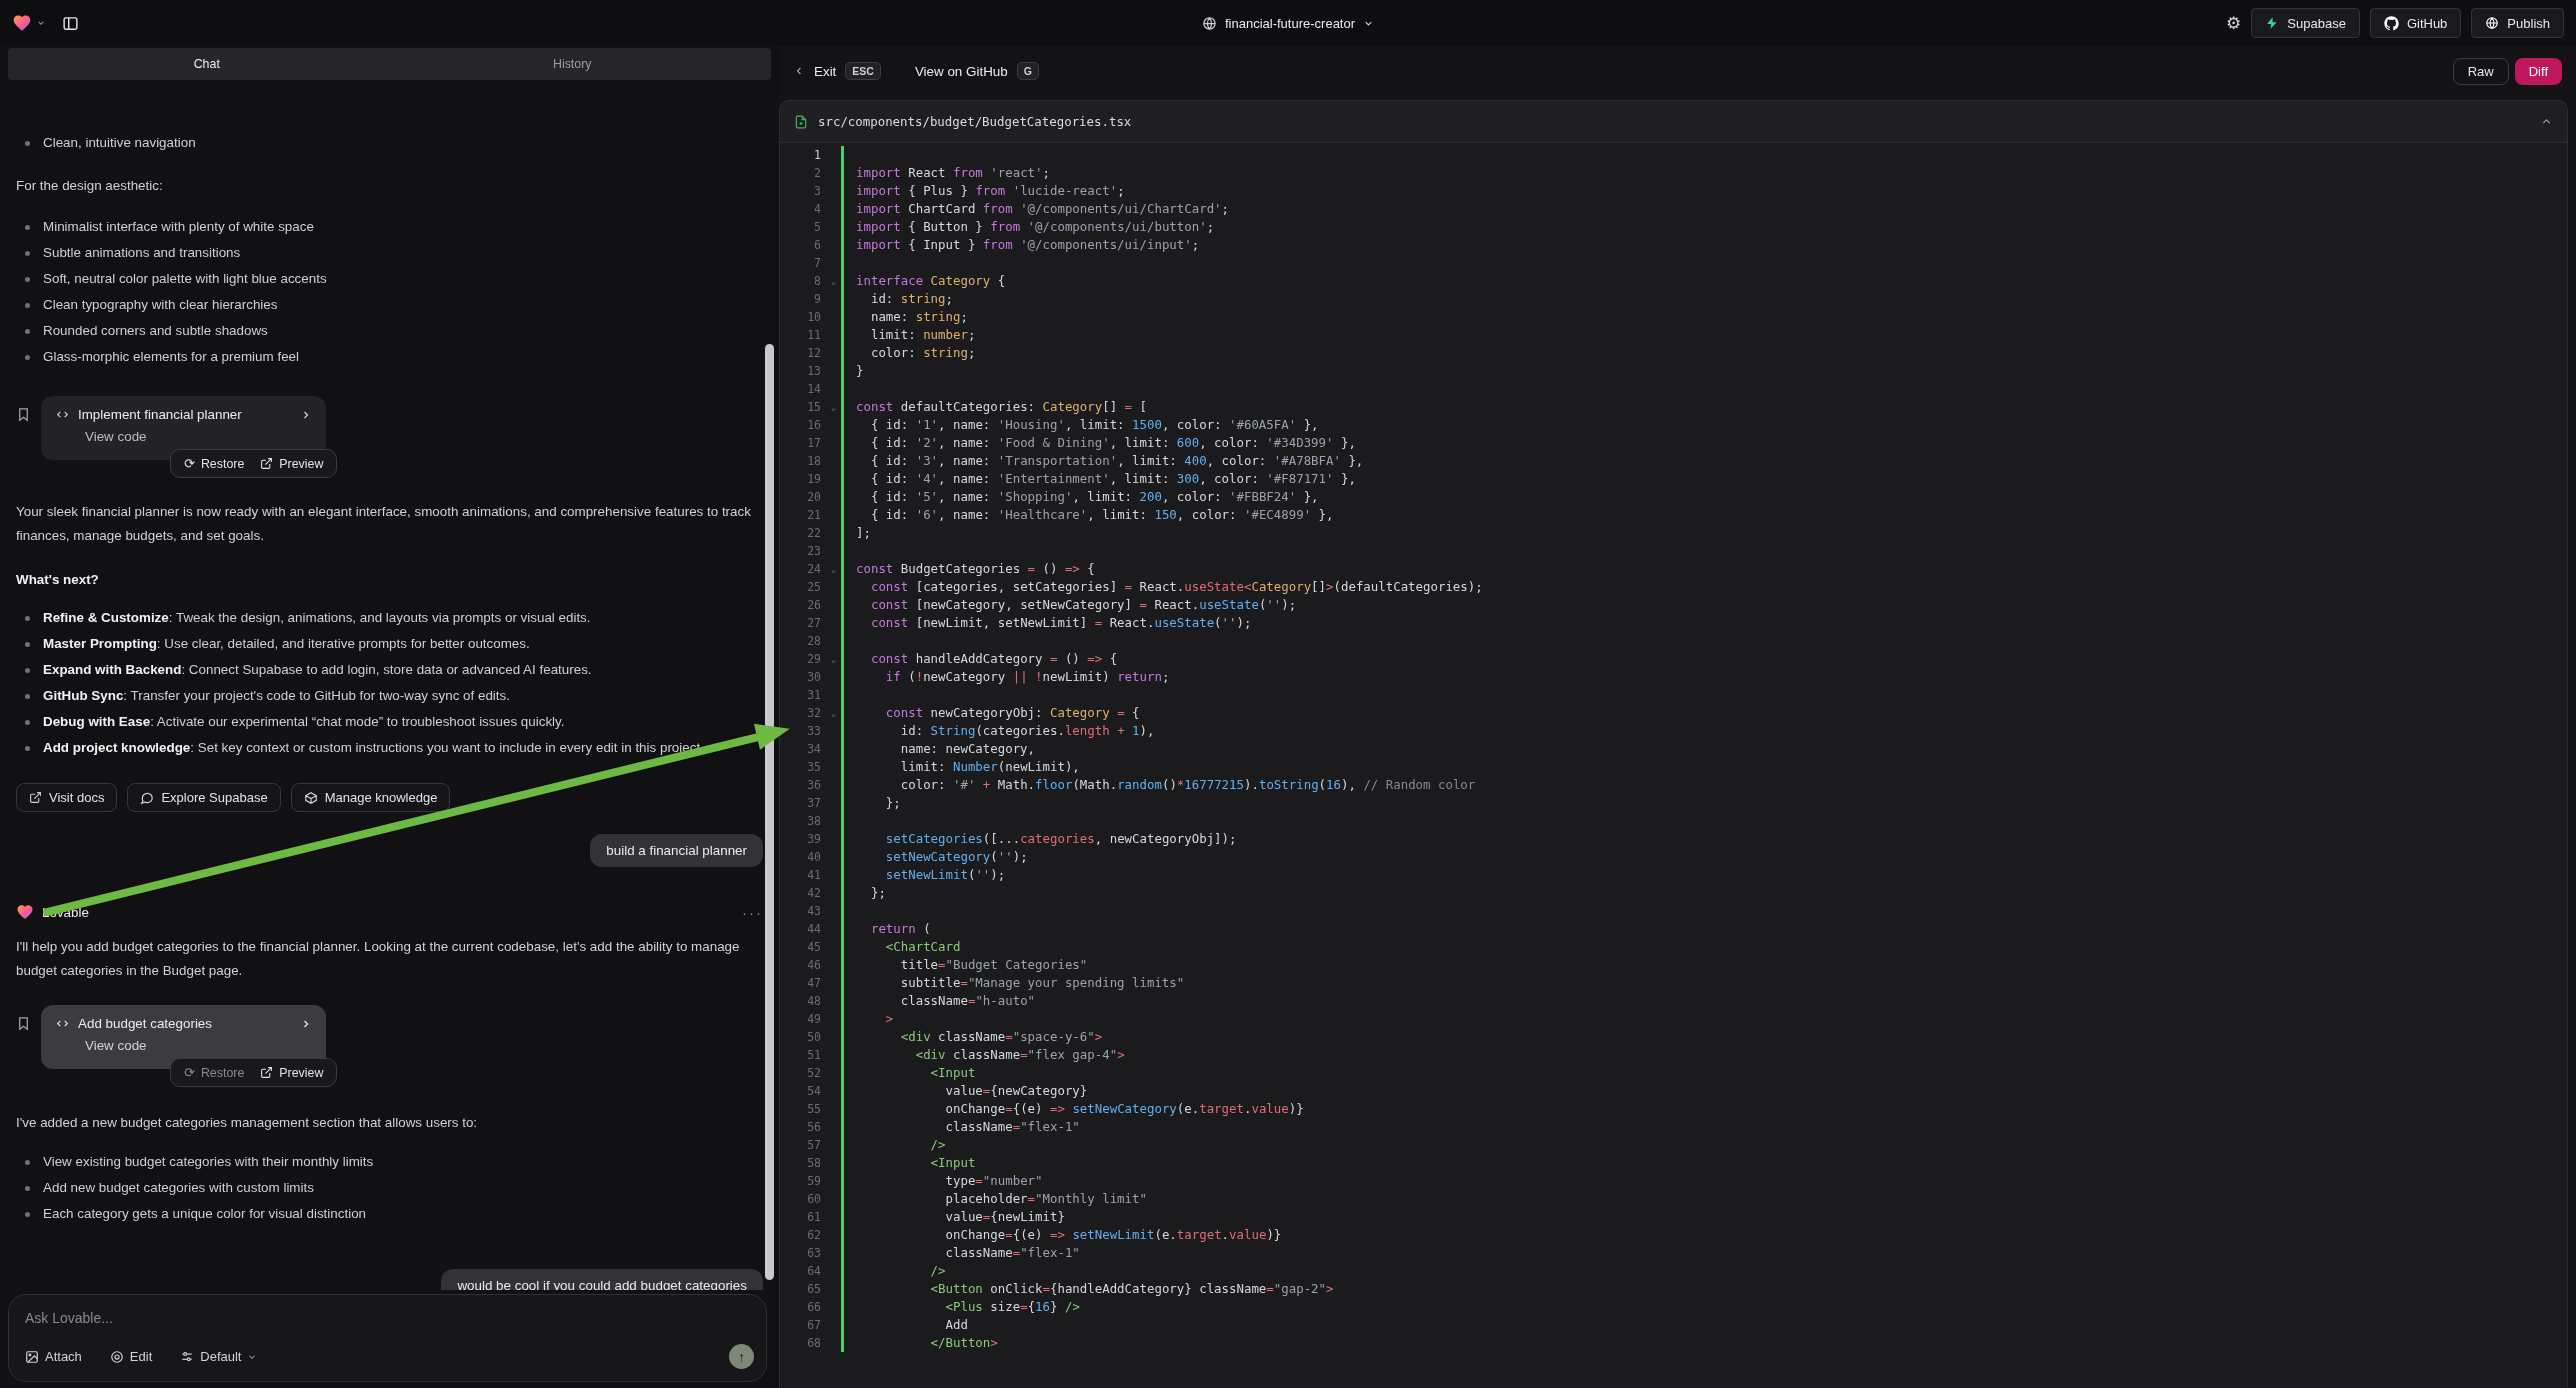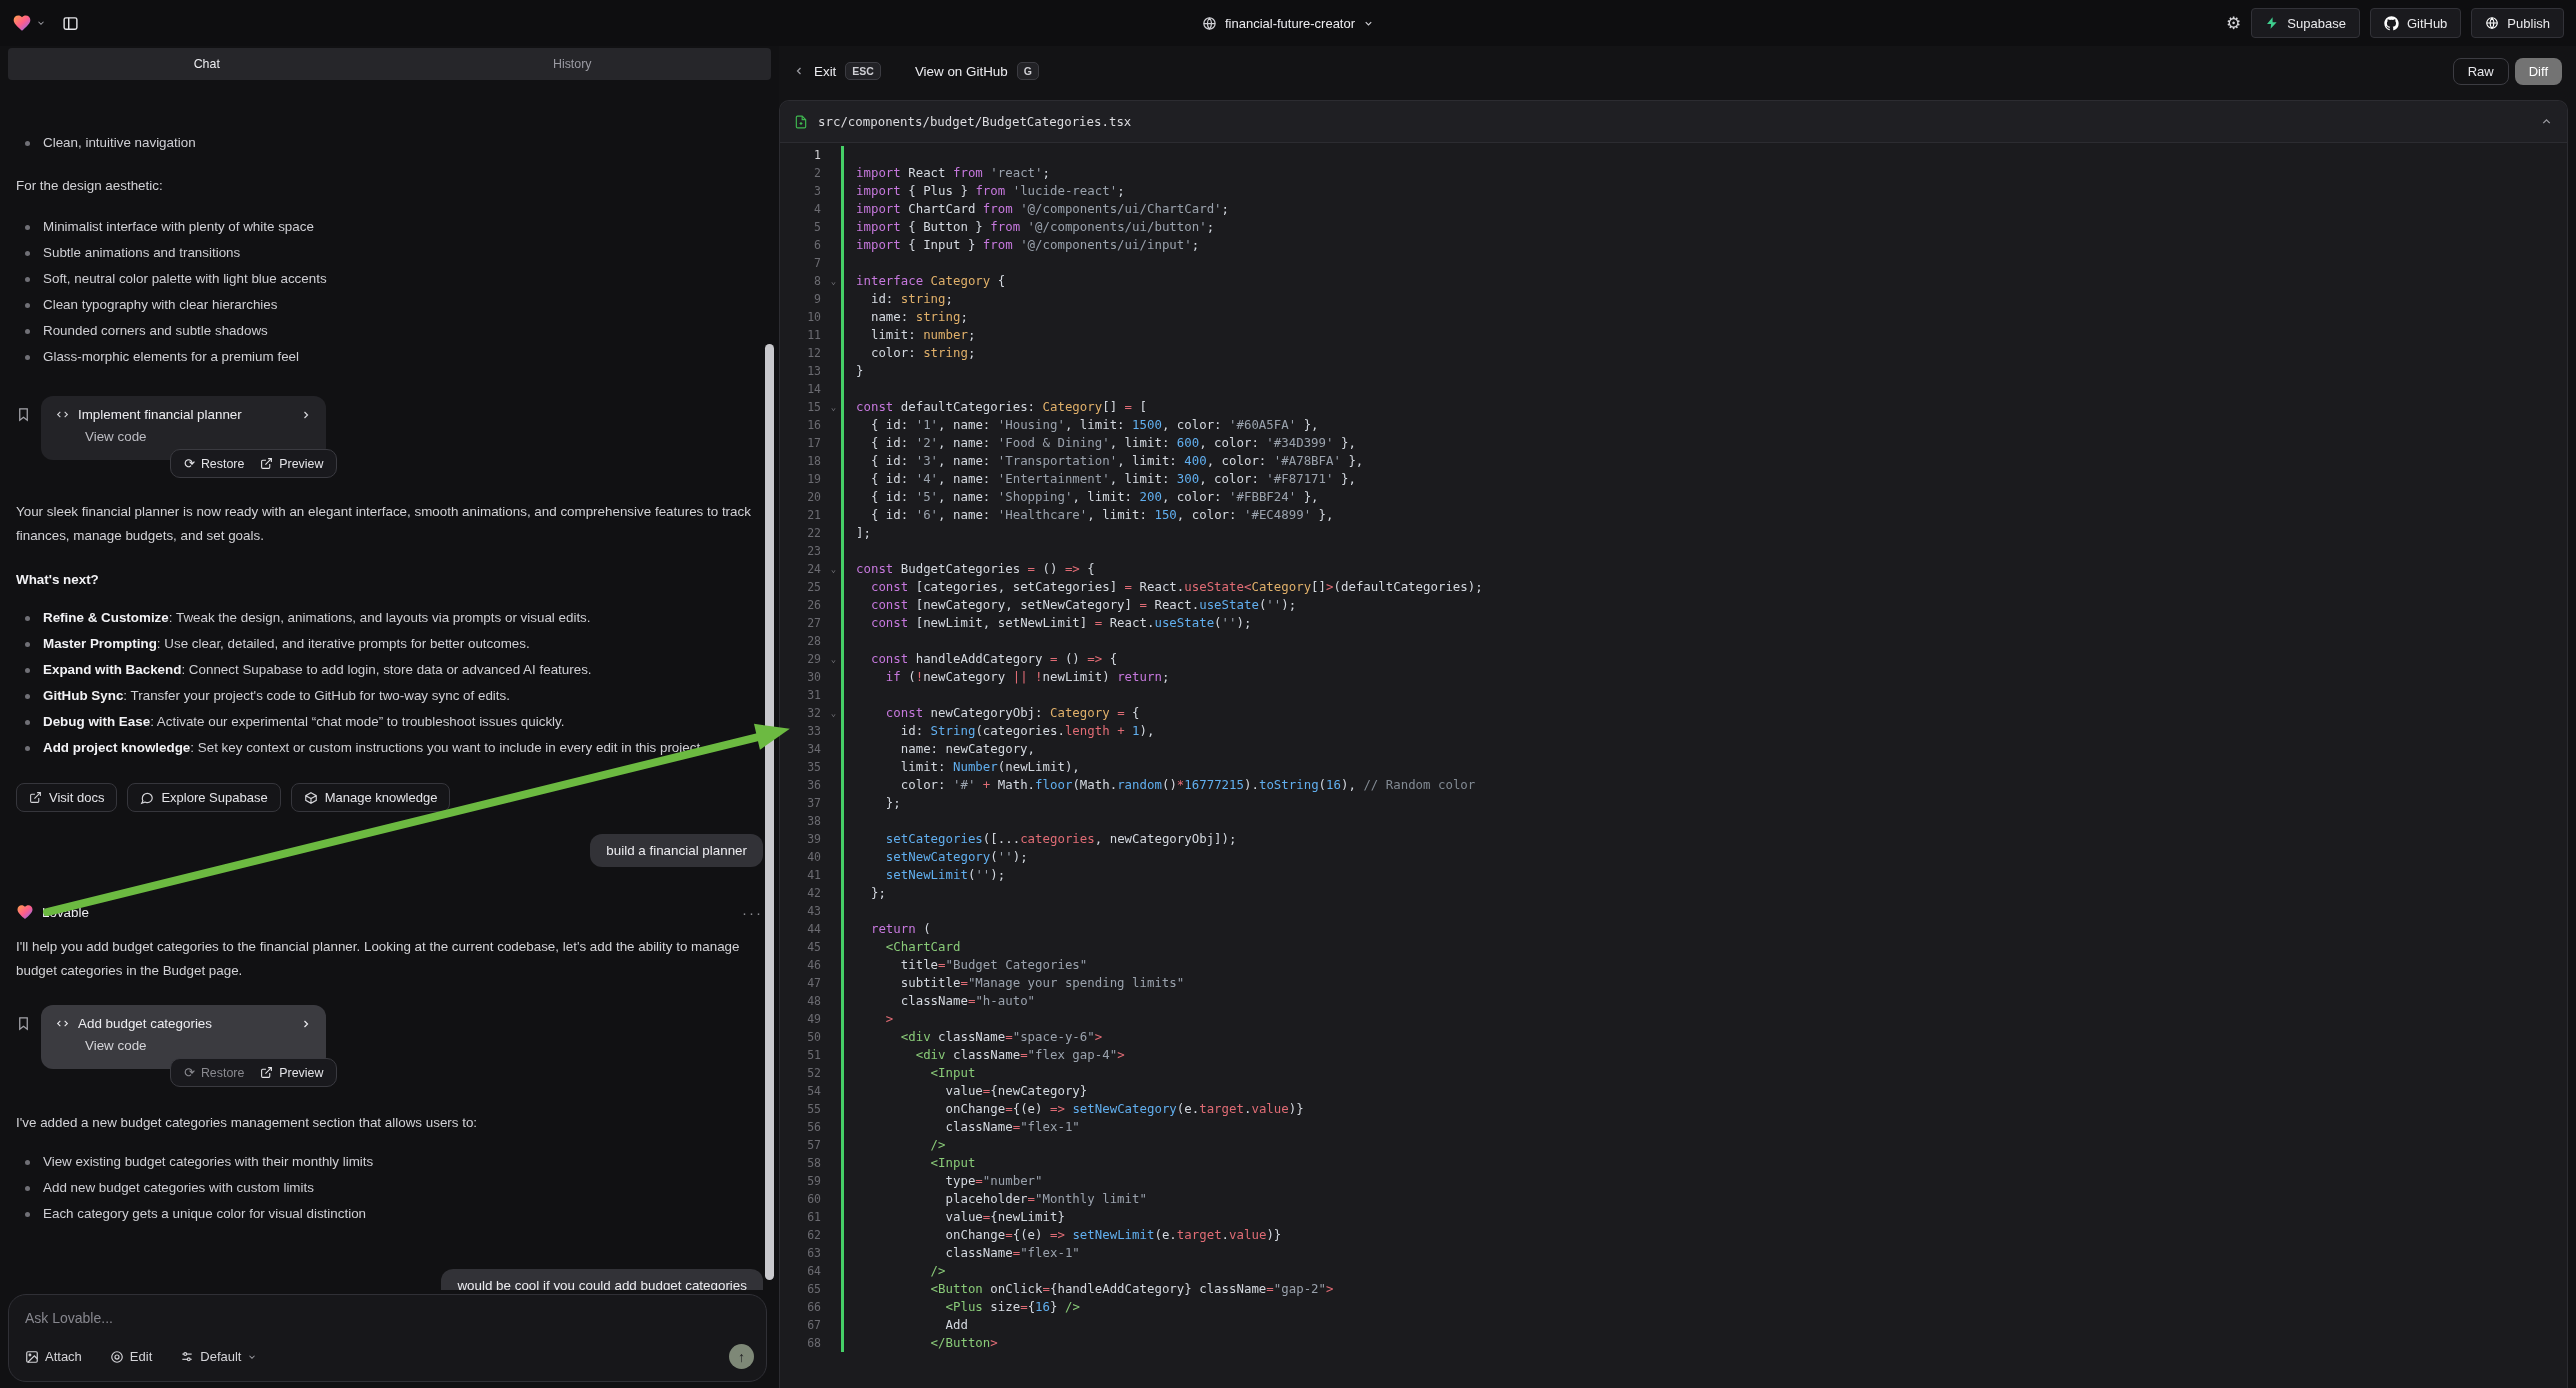--- a/index.html
+++ b/index.html
@@ -74,21 +74,21 @@
 
   
   .code-panel { position:absolute; top:46px; left:779px; right:0; bottom:0; background:#131315; }
   .cp-header { height:50px; display:flex; align-items:center; padding:0 14px; gap:10px; }
   .cp-exit { display:flex; align-items:center; gap:9px; font-size:13.4px; color:#ececf0; cursor:pointer; }
   .kbd { font-size:10.5px; font-weight:700; color:#cfcfd4; background:#222226; border:1px solid #3c3c42;
          border-radius:5px; padding:2px 6px; }
   .cp-gh { display:flex; align-items:center; gap:9px; font-size:13.4px; color:#ececf0; margin-left:24px; cursor:pointer; }
   .cp-right { margin-left:auto; display:flex; gap:6px; }
   .seg-raw { padding:5px 14px; font-size:13px; color:#e8e8ec; border:1px solid #3c3c42; border-radius:8px; background:transparent; cursor:pointer; }
-  .seg-diff { padding:6px 14px; font-size:13px; color:#ffffff; border-radius:8px; background:#737373; cursor:pointer; }
+  .seg-diff { padding:6px 14px; font-size:13px; color:#ffffff; border-radius:8px; background:#be185d; cursor:pointer; }
 
   .code-card { position:absolute; left:0; right:8px; top:54px; bottom:0; background:#1b1b1e; border:1px solid #2c2c31;
                border-bottom:none; border-radius:10px 10px 0 0; overflow:hidden; }
   .file-header { height:42px; display:flex; align-items:center; gap:10px; padding:0 14px; background:#1f1f23; border-bottom:1px solid #2c2c31; }
   .file-path { font-family:"DejaVu Sans Mono", monospace; font-size:12.4px; color:#dcdce0; }
   .fh-spacer { flex:1; }
 
   .code-area { position:absolute; top:42px; left:0; right:0; bottom:0; padding-top:3px; overflow:hidden;
                font-family:"DejaVu Sans Mono", monospace; font-size:12.4px; }
   .code-line { display:flex; height:18px; line-height:18px; }

